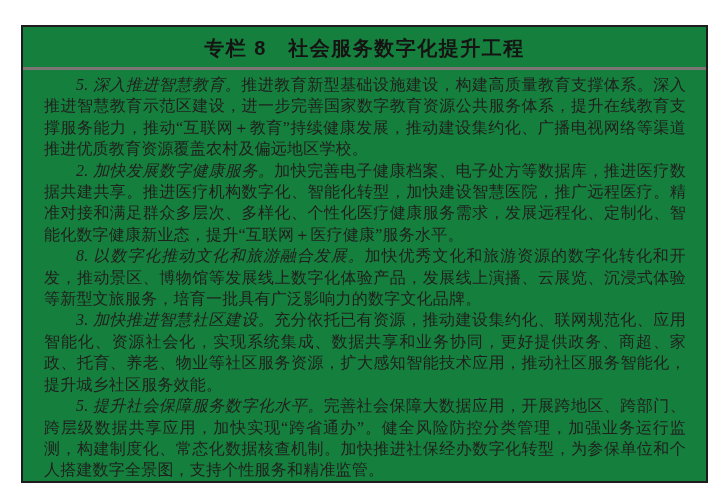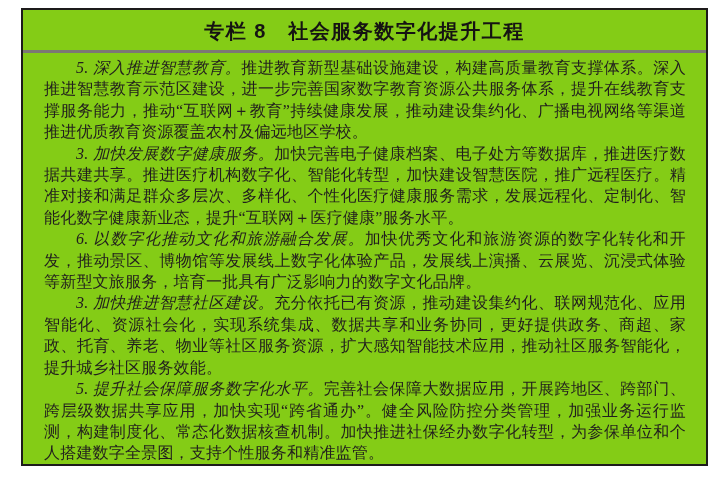--- a/index.html
+++ b/index.html
@@ -11,26 +11,26 @@
     position: relative;
     width: 725px;
     height: 489px;
     background: #ffffff;
     overflow: hidden;
     font-family: "Liberation Serif", serif;
   }
   .column-box {
     position: absolute;
     left: 21px;
-    top: 8px;
+    top: 25px;
     width: 687px;
     height: 458px;
     border: 2px solid #1d1b1b;
     box-sizing: border-box;
-    background: #84cc16;
+    background: #15803d;
   }
   .column-title {
     height: 43px;
     line-height: 43px;
     text-align: center;
     font-family: "Liberation Sans", sans-serif;
     font-weight: bold;
     font-size: 20px;
     color: #151313;
     letter-spacing: 1.5px;
@@ -57,19 +57,19 @@
   }
 </style>
 </head>
 <body>
 
 <div class="page">
   <div class="column-box">
     <div class="column-title">专栏 8　社会服务数字化提升工程</div>
     <div class="column-body">
       <p><span class="para-lead">5. 深入推进智慧教育。</span><span>推进教育新型基础设施建设，构建高质量教育支撑体系。深入推进智慧教育示范区建设，进一步完善国家数字教育资源公共服务体系，提升在线教育支撑服务能力，推动“互联网＋教育”持续健康发展，推动建设集约化、广播电视网络等渠道推进优质教育资源覆盖农村及偏远地区学校。</span></p>
-      <p><span class="para-lead">3. 加快发展数字健康服务。</span><span>加快完善电子健康档案、电子处方等数据库，推进医疗数据共建共享。推进医疗机构数字化、智能化转型，加快建设智慧医院，推广远程医疗。精准对接和满足群众多层次、多样化、个性化医疗健康服务需求，发展远程化、定制化、智能化数字健康新业态，提升“互联网＋医疗健康”服务水平。</span></p>
-      <p><span class="para-lead">6. 以数字化推动文化和旅游融合发展。</span><span>加快优秀文化和旅游资源的数字化转化和开发，推动景区、博物馆等发展线上数字化体验产品，发展线上演播、云展览、沉浸式体验等新型文旅服务，培育一批具有广泛影响力的数字文化品牌。</span></p>
+      <p><span class="para-lead">2. 加快发展数字健康服务。</span><span>加快完善电子健康档案、电子处方等数据库，推进医疗数据共建共享。推进医疗机构数字化、智能化转型，加快建设智慧医院，推广远程医疗。精准对接和满足群众多层次、多样化、个性化医疗健康服务需求，发展远程化、定制化、智能化数字健康新业态，提升“互联网＋医疗健康”服务水平。</span></p>
+      <p><span class="para-lead">8. 以数字化推动文化和旅游融合发展。</span><span>加快优秀文化和旅游资源的数字化转化和开发，推动景区、博物馆等发展线上数字化体验产品，发展线上演播、云展览、沉浸式体验等新型文旅服务，培育一批具有广泛影响力的数字文化品牌。</span></p>
       <p><span class="para-lead">3. 加快推进智慧社区建设。</span><span>充分依托已有资源，推动建设集约化、联网规范化、应用智能化、资源社会化，实现系统集成、数据共享和业务协同，更好提供政务、商超、家政、托育、养老、物业等社区服务资源，扩大感知智能技术应用，推动社区服务智能化，提升城乡社区服务效能。</span></p>
       <p><span class="para-lead">5. 提升社会保障服务数字化水平。</span><span>完善社会保障大数据应用，开展跨地区、跨部门、跨层级数据共享应用，加快实现“跨省通办”。健全风险防控分类管理，加强业务运行监测，构建制度化、常态化数据核查机制。加快推进社保经办数字化转型，为参保单位和个人搭建数字全景图，支持个性服务和精准监管。</span></p>
     </div>
   </div>
 </div>
 
 </body></html>

